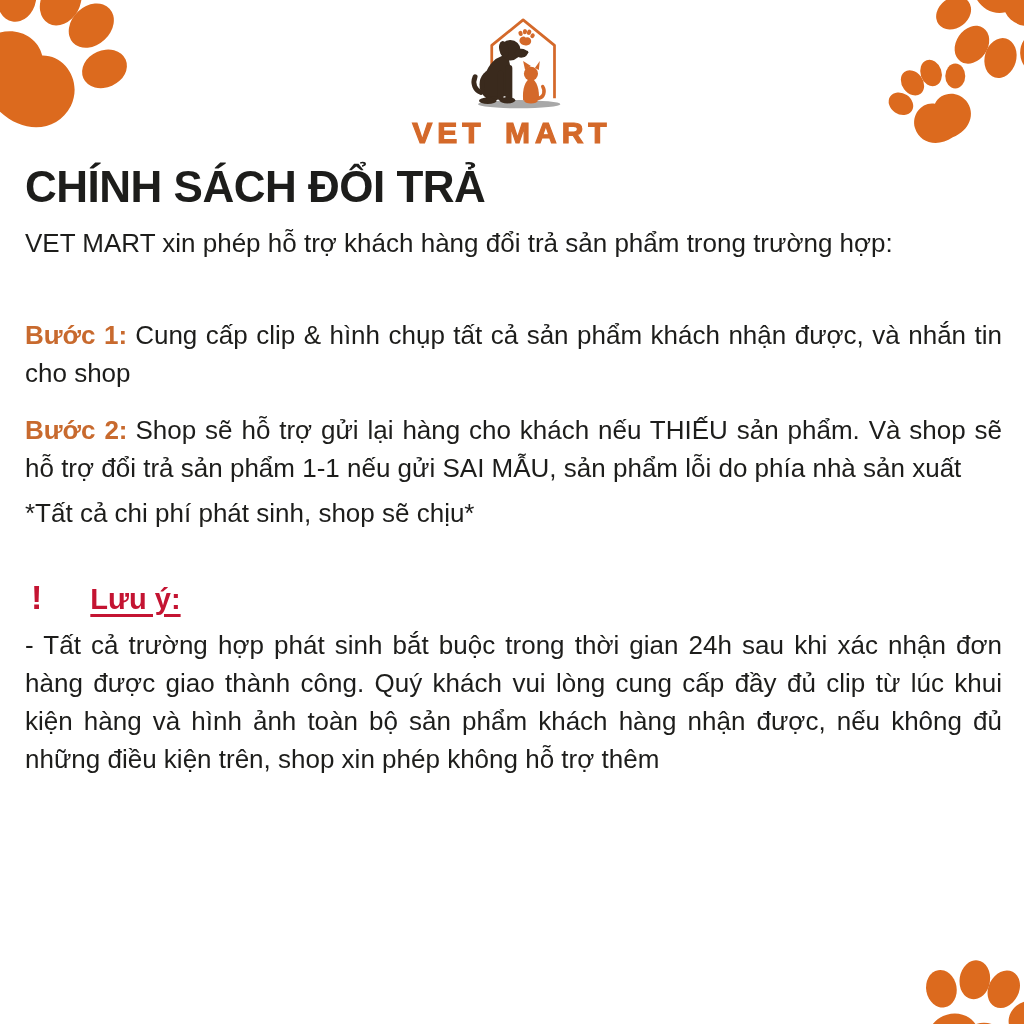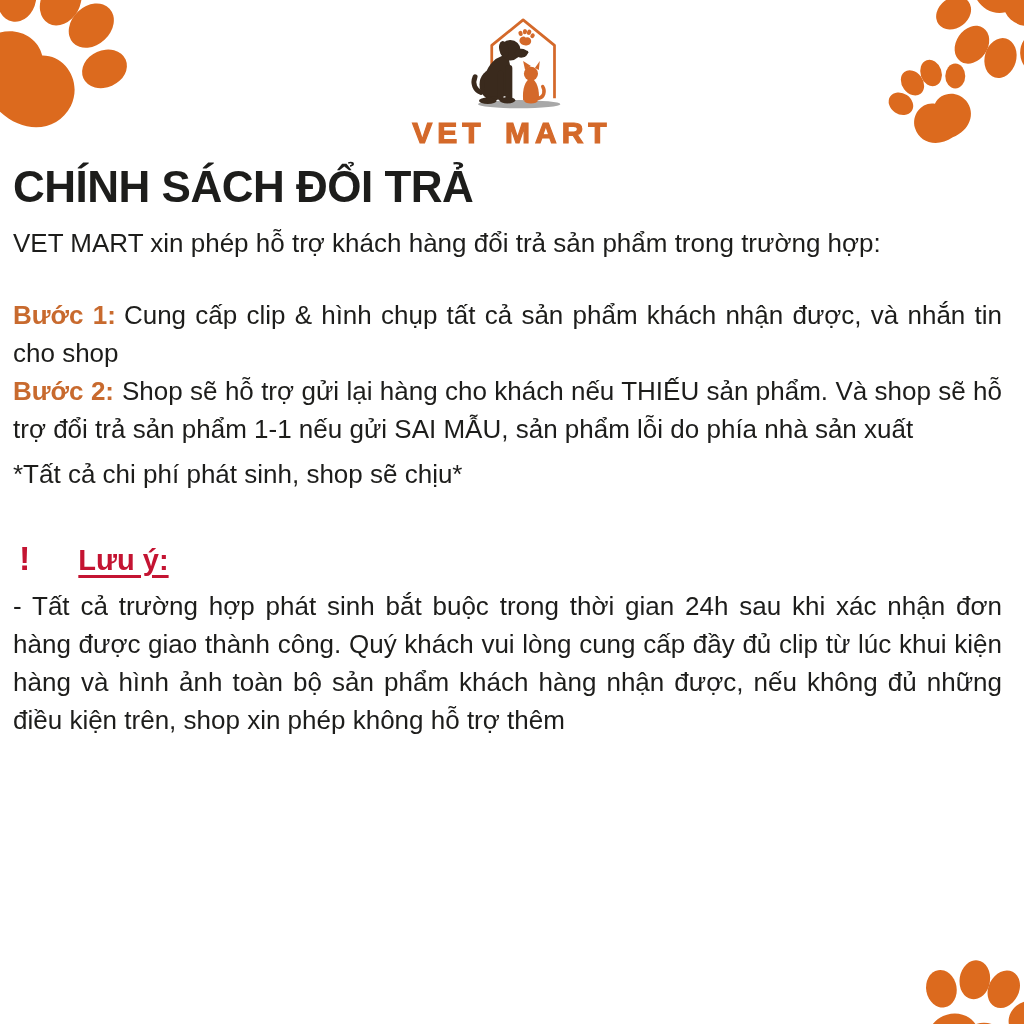--- a/index.html
+++ b/index.html
@@ -35,28 +35,28 @@
   .logo-icon{display:block;margin:0 auto;width:128px;height:100px;}
   .wordmark{
     margin-top:2px;
     font-size:30px;font-weight:bold;
     letter-spacing:5px;word-spacing:6px;
     color:var(--orange);
     -webkit-text-stroke:1.2px var(--orange);
     white-space:nowrap;
   }
 
-  .content{position:absolute;left:13px;right:22px;top:162px;}
+  .content{position:absolute;left:25px;right:22px;top:162px;}
   h1{
     font-size:44px;font-weight:bold;letter-spacing:-0.5px;
     color:var(--ink);margin-bottom:12px;white-space:nowrap;
   }
   .body-text{font-size:26px;line-height:38px;color:var(--ink);}
-  .intro{margin-bottom:34px;}
-  .step{text-align:justify;}
+  .intro{margin-bottom:54px;}
+  .step{text-align:justify;margin-top:19px;}
   .step-label{color:var(--label-orange);font-weight:bold;margin-right:8px;}
   .fee-note{margin-top:7px;}
   .notes-heading{margin-top:46px;margin-bottom:8px;display:flex;align-items:baseline;}
   .excl{
     color:var(--red);font-weight:bold;font-size:34px;line-height:38px;
     margin-left:6px;margin-right:14px;
   }
   .notes-title{
     color:var(--red);font-weight:bold;font-size:29px;line-height:38px;
     text-decoration:underline;text-decoration-thickness:2.5px;text-underline-offset:5px;margin-left:34px;

